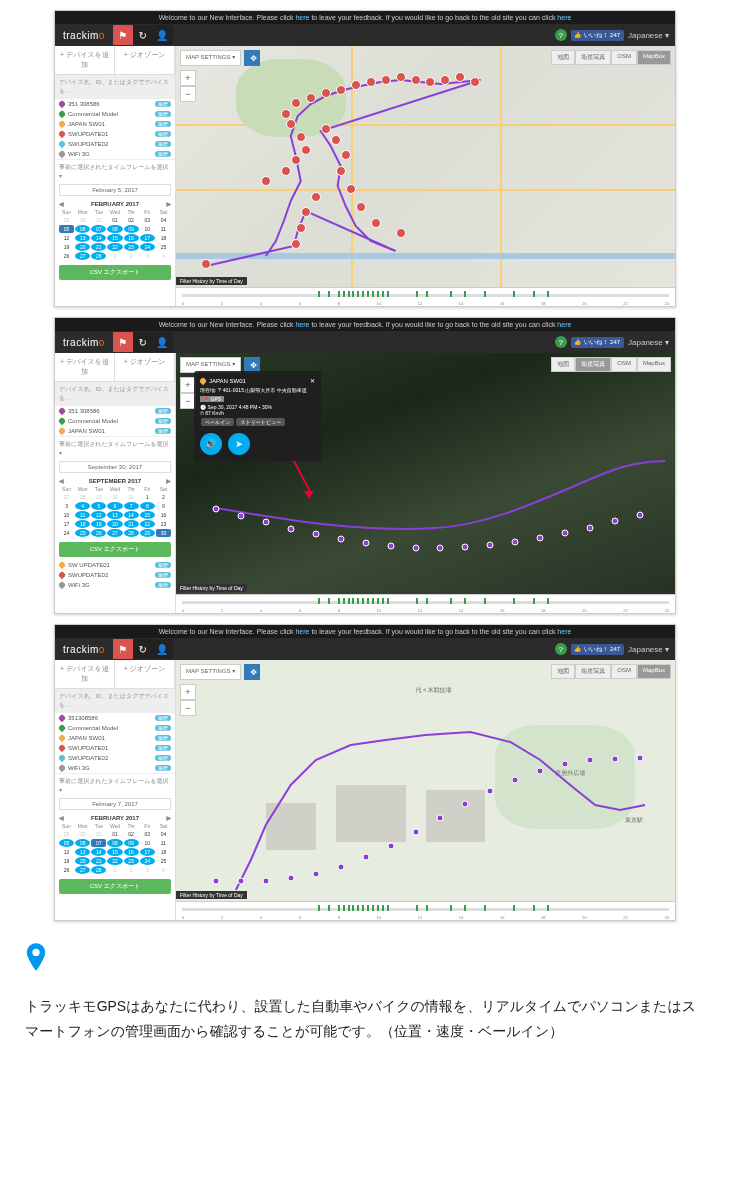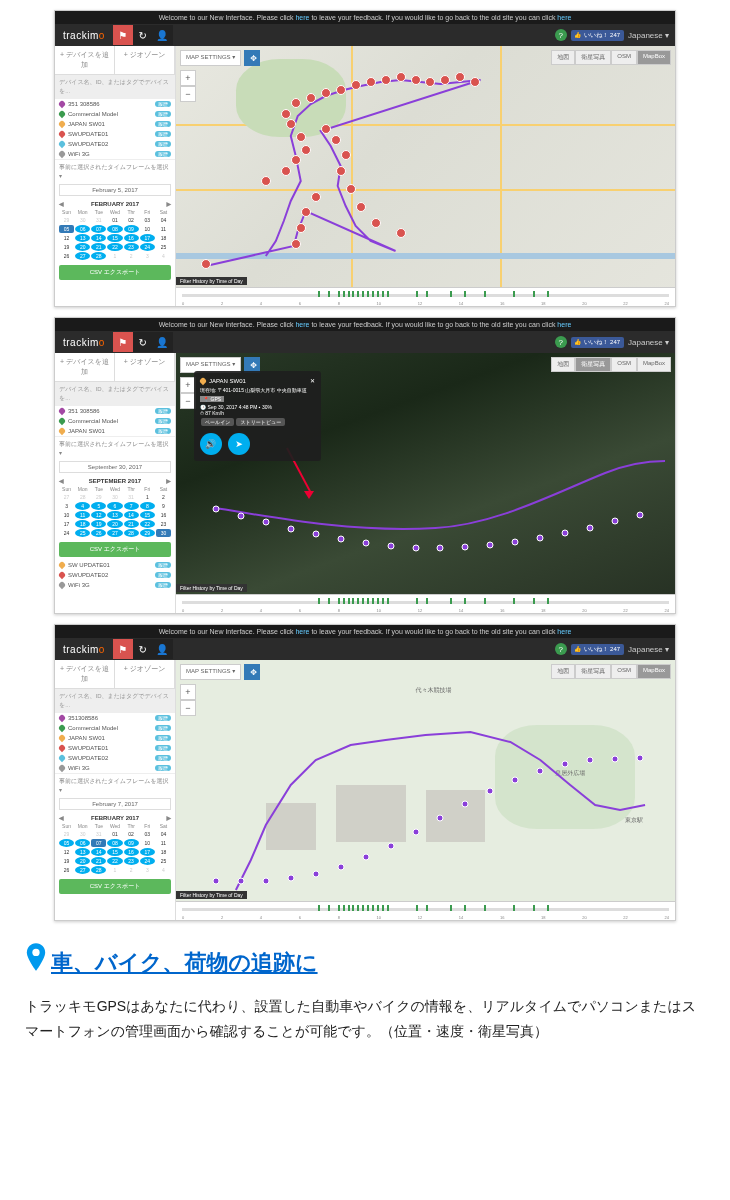--- a/index.html
+++ b/index.html
@@ -688,16 +688,15 @@
   </div>
 
 <div class="article">
   <div class="h2">
     <span class="h2-pin">
       <svg width="22" height="28" viewBox="0 0 24 30">
           <path fill="#0099ee" d="M12 0C6 0 2 5 2 10c0 7 10 20 10 20s10-13 10-20C22 5 18 0 12 0z"></path>
           <circle cx="12" cy="10" r="4" fill="#fff"></circle>
         </svg>
     </span>
-    <span>車、バイク、荷物の追跡に</span>
   </div>
-  <div class="body-text">トラッキモGPSはあなたに代わり、設置した自動車やバイクの情報を、リアルタイムでパソコンまたはスマートフォンの管理画面から確認することが可能です。（位置・速度・衛星写真）</div>
+  <div class="body-text">トラッキモGPSはあなたに代わり、設置した自動車やバイクの情報を、リアルタイムでパソコンまたはスマートフォンの管理画面から確認することが可能です。（位置・速度・ベールイン）</div>
 </div>
 
 </body></html>

